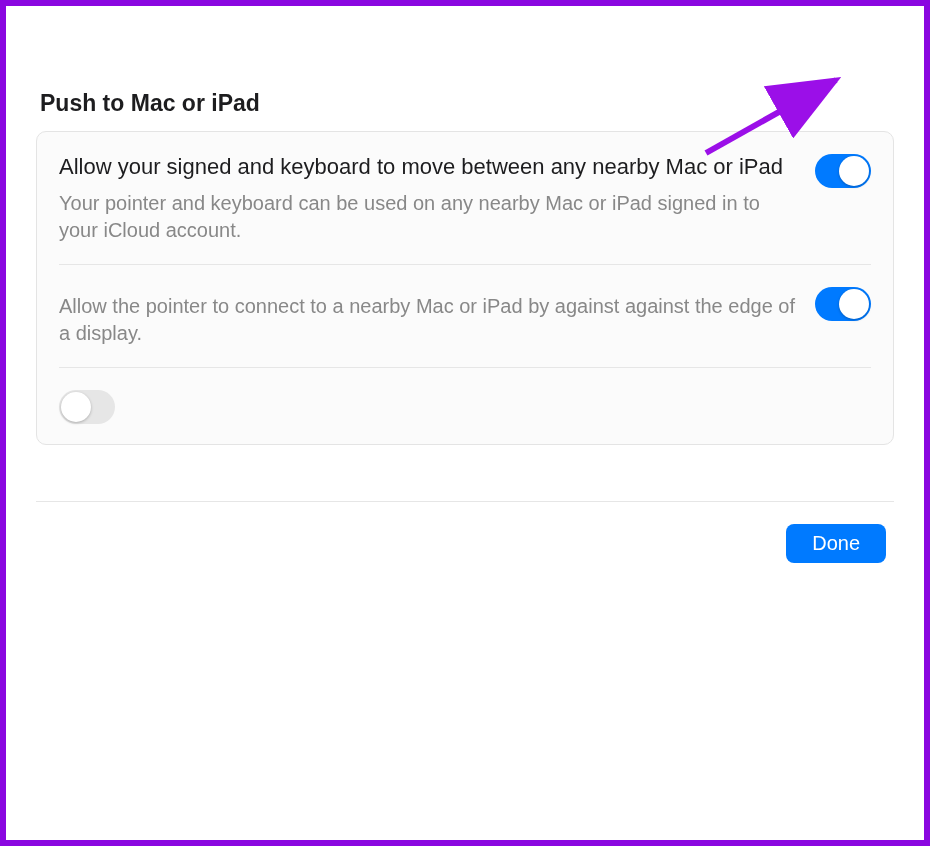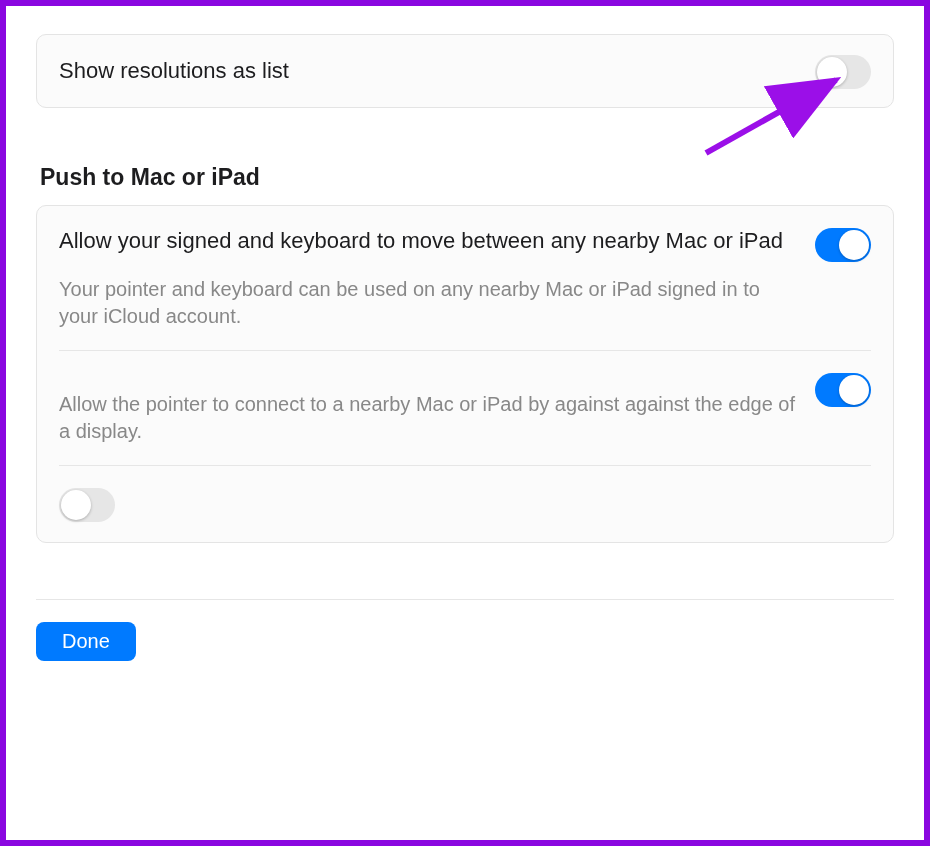--- a/index.html
+++ b/index.html
@@ -48,21 +48,21 @@
     }
     .row-title {
       font-size: 22px;
       color: #1d1d1f;
       line-height: 1.35;
     }
     .row-desc {
       font-size: 20px;
       color: #888;
       line-height: 1.35;
-      margin-top: 20px;
+      margin-top: 8px;
     }
     .divider {
       height: 1px;
       background: #e6e6e6;
       margin: 0 22px;
     }
     .section-title {
       font-size: 23px;
       font-weight: 700;
       color: #1d1d1f;
@@ -103,20 +103,21 @@
     .toggle-on .toggle-knob {
       left: 24px;
     }
     .footer-divider {
       height: 1px;
       background: #e6e6e6;
       margin-top: 56px;
     }
     .footer {
       display: flex;
+      justify-content: flex-end;
       padding: 22px 8px 0 0;
     }
     .done-btn {
       background: #007aff;
       color: #fff;
       border: none;
       border-radius: 8px;
       font-size: 20px;
       padding: 8px 26px;
       cursor: pointer;
@@ -128,31 +129,20 @@
       left: 680px;
       pointer-events: none;
     }
   </style>
 </head>
 <body>
 
 <div class="outer-border">
   <div class="content">
 
-    <div class="card">
-      <div class="row row-single">
-        <div class="row-text">
-          <div class="row-title">Show resolutions as list</div>
-        </div>
-        <div class="toggle toggle-off">
-          <div class="toggle-track"></div>
-          <div class="toggle-knob"></div>
-        </div>
-      </div>
-    </div>
 
     <div class="section-title">Push to Mac or iPad</div>
 
     <div class="card">
 
       <div class="row">
         <div class="row-text">
           <div class="row-title">Allow your signed and keyboard to move between any nearby Mac or iPad</div>
           <div class="row-desc">Your pointer and keyboard can be used on any nearby Mac or iPad signed in to your iCloud account.</div>
         </div>

